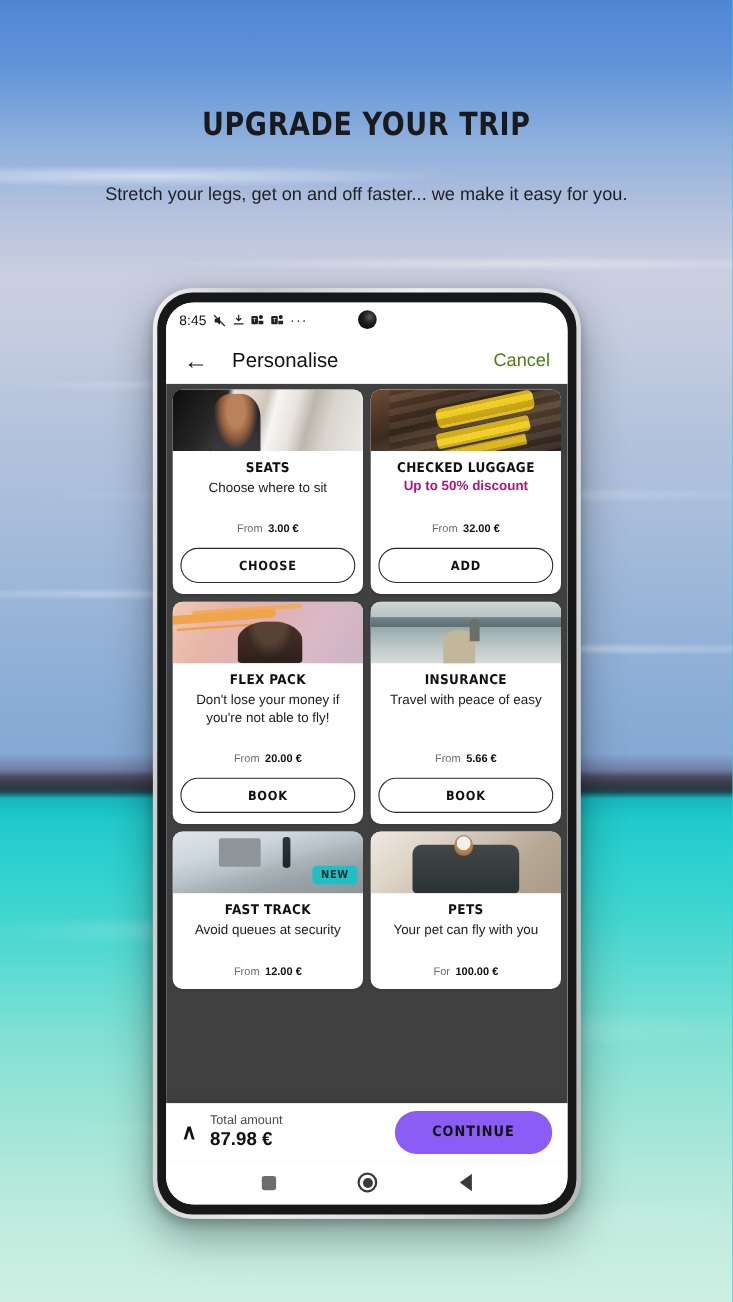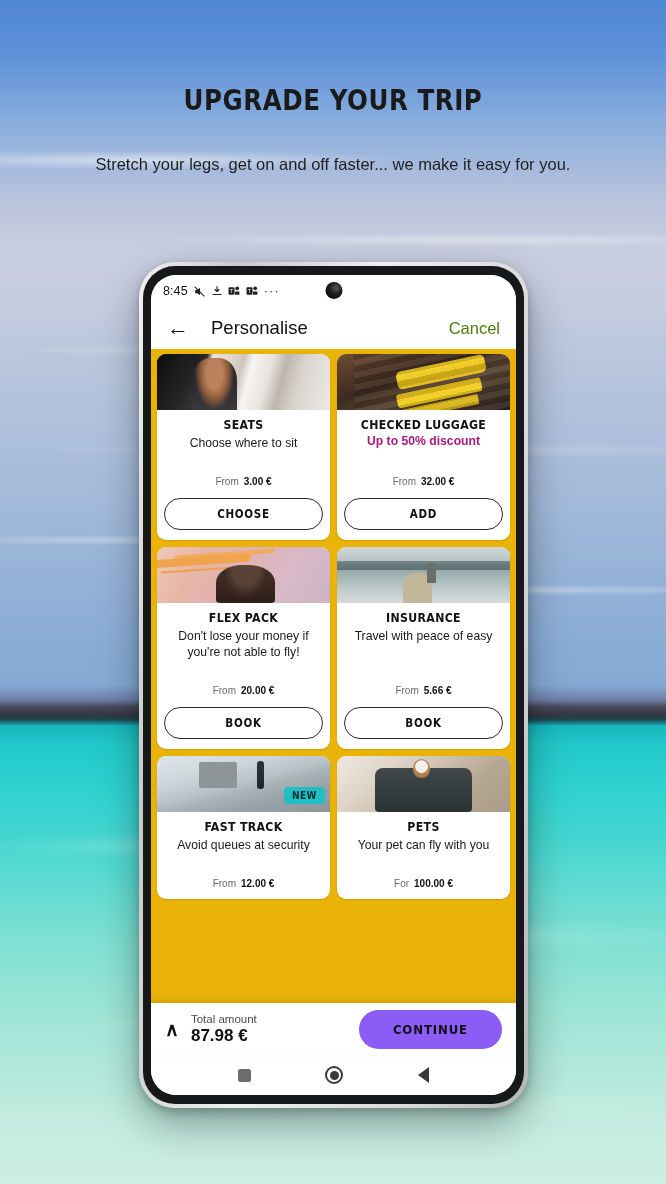--- a/index.html
+++ b/index.html
@@ -59,21 +59,21 @@
     content:""; position:absolute; left:0; right:0; top:726px; bottom:0;
     background:
       radial-gradient(ellipse 40% 20px at 25% 120px, rgba(255,255,255,.18), transparent 70%),
       radial-gradient(ellipse 50% 24px at 70% 210px, rgba(255,255,255,.16), transparent 70%),
       radial-gradient(ellipse 45% 18px at 40% 300px, rgba(255,255,255,.14), transparent 70%),
       radial-gradient(ellipse 60% 26px at 65% 380px, rgba(255,255,255,.12), transparent 70%);
   }
 
   
   #headline {
-    position: absolute; top: 83px; left: 0; right: 0;
+    position: absolute; top: 96px; left: 0; right: 0;
     text-align: center; z-index: 5;
   }
   #headline .title {
     font-size: 29px; font-weight: 700; letter-spacing: .6px;
     color: #1a1a1a;
     font-family: "DejaVu Sans Condensed", "Liberation Sans", sans-serif;
     transform: scaleX(.94);
   }
   #headline .subtitle {
     margin-top: 38px;
@@ -140,21 +140,21 @@
   #appbar .back { font-size: 22px; color:#111; line-height:1; cursor:pointer; }
   #appbar .title {
     margin-left: 22px; font-size: 18.5px; color:#111; font-weight:400;
   }
   #appbar .cancel {
     position:absolute; right:16px; font-size:16.5px; color:#4d7c0f;
   }
 
   
   #content {
-    flex: 1 1 auto; background:#eab308;
+    flex: 1 1 auto; background:#404040;
     padding: 5px 6px 0 6px;
     overflow: hidden; position: relative;
   }
   .row { display:flex; gap:7px; margin-bottom: 7px; }
   .card {
     flex:1 1 0; background:#fff; border-radius:9px;
     overflow:hidden; display:flex; flex-direction:column;
     box-shadow: 0 1px 2px rgba(0,0,0,.13);
   }
   .card .thumb { height: 56px; position:relative; overflow:hidden; }

